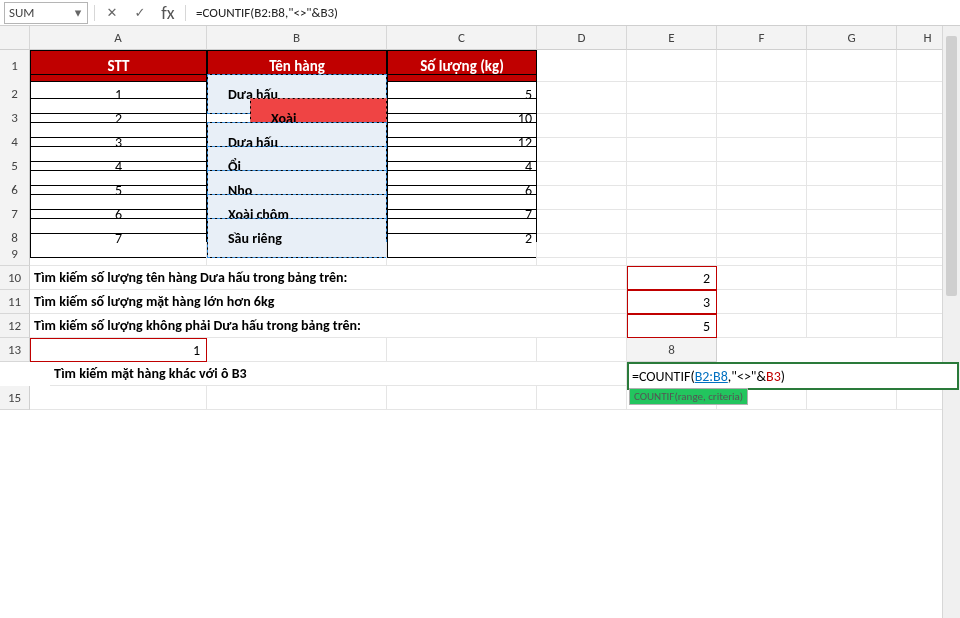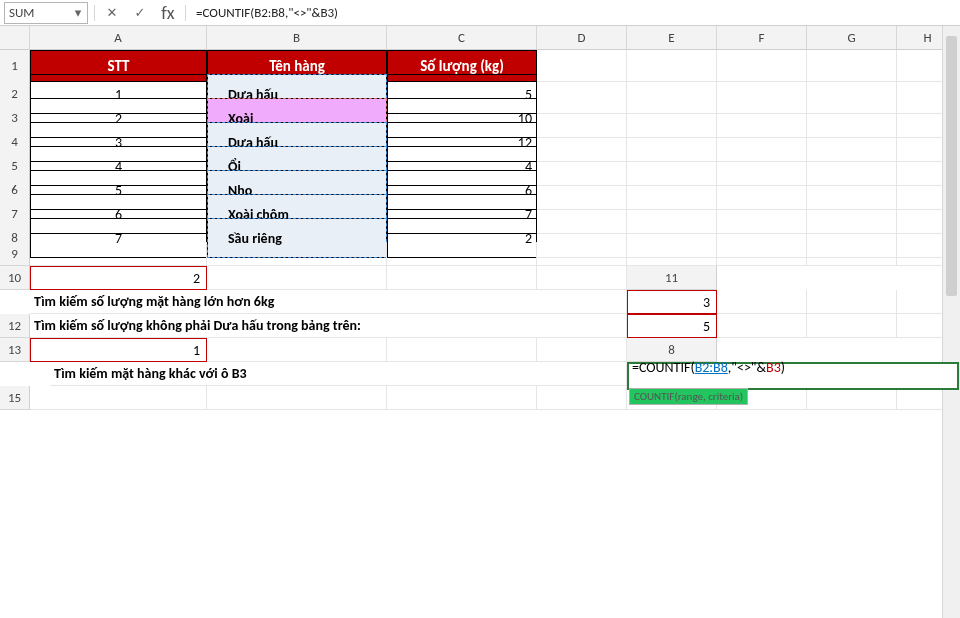--- a/index.html
+++ b/index.html
@@ -102,40 +102,40 @@
   .bcell.txt { justify-content:flex-start; padding-left:20px;font-weight:bold; }
 
   
   .bsel {
     background: #e8eff7;
     outline: 1px dashed #3a8edb;
     outline-offset: -1px;
   }
   
   .bred {
-    background: #f0abfc;
+    background: #ef4444;
     outline: 1px dashed #d86b6b;
     outline-offset: -1px;
+    margin-left: 43px;
   }
 
   
   .rbox {
     border: 1px solid #c00000;
     justify-content:flex-end;
     padding-right:6px;
   }
   
   .edit {
     border: 2px solid #2a7a3a;
     padding:12px 3px;
     font-size:14px;
     background:#fff;
     z-index:5;
     overflow: visible;
-    align-items: flex-end;
   }
 
   
   .bold { font-weight:bold; }
 
   
   .tall { height:40px; }
   .r1   { height:32px; }
 
   
@@ -287,20 +287,21 @@
     <div class="cell"></div>
     <div class="cell"></div>
     <div class="cell"></div>
     <div class="cell"></div>
     <div class="cell"></div>
     <div class="cell"></div>
     <div class="cell"></div>
     <div class="cell"></div>
 
     <div class="rowhdr">10</div>
+    <div class="cell bold" style="grid-column:2/span 4;">Tìm kiếm số lượng tên hàng Dưa hấu trong bảng trên:</div>
     <div class="cell rbox">2</div>
     <div class="cell"></div>
     <div class="cell"></div>
     <div class="cell"></div>
 
     <div class="rowhdr">11</div>
     <div class="cell bold" style="grid-column:2/span 4;">Tìm kiếm số lượng mặt hàng lớn hơn 6kg</div>
     <div class="cell rbox">3</div>
     <div class="cell"></div>
     <div class="cell"></div>

